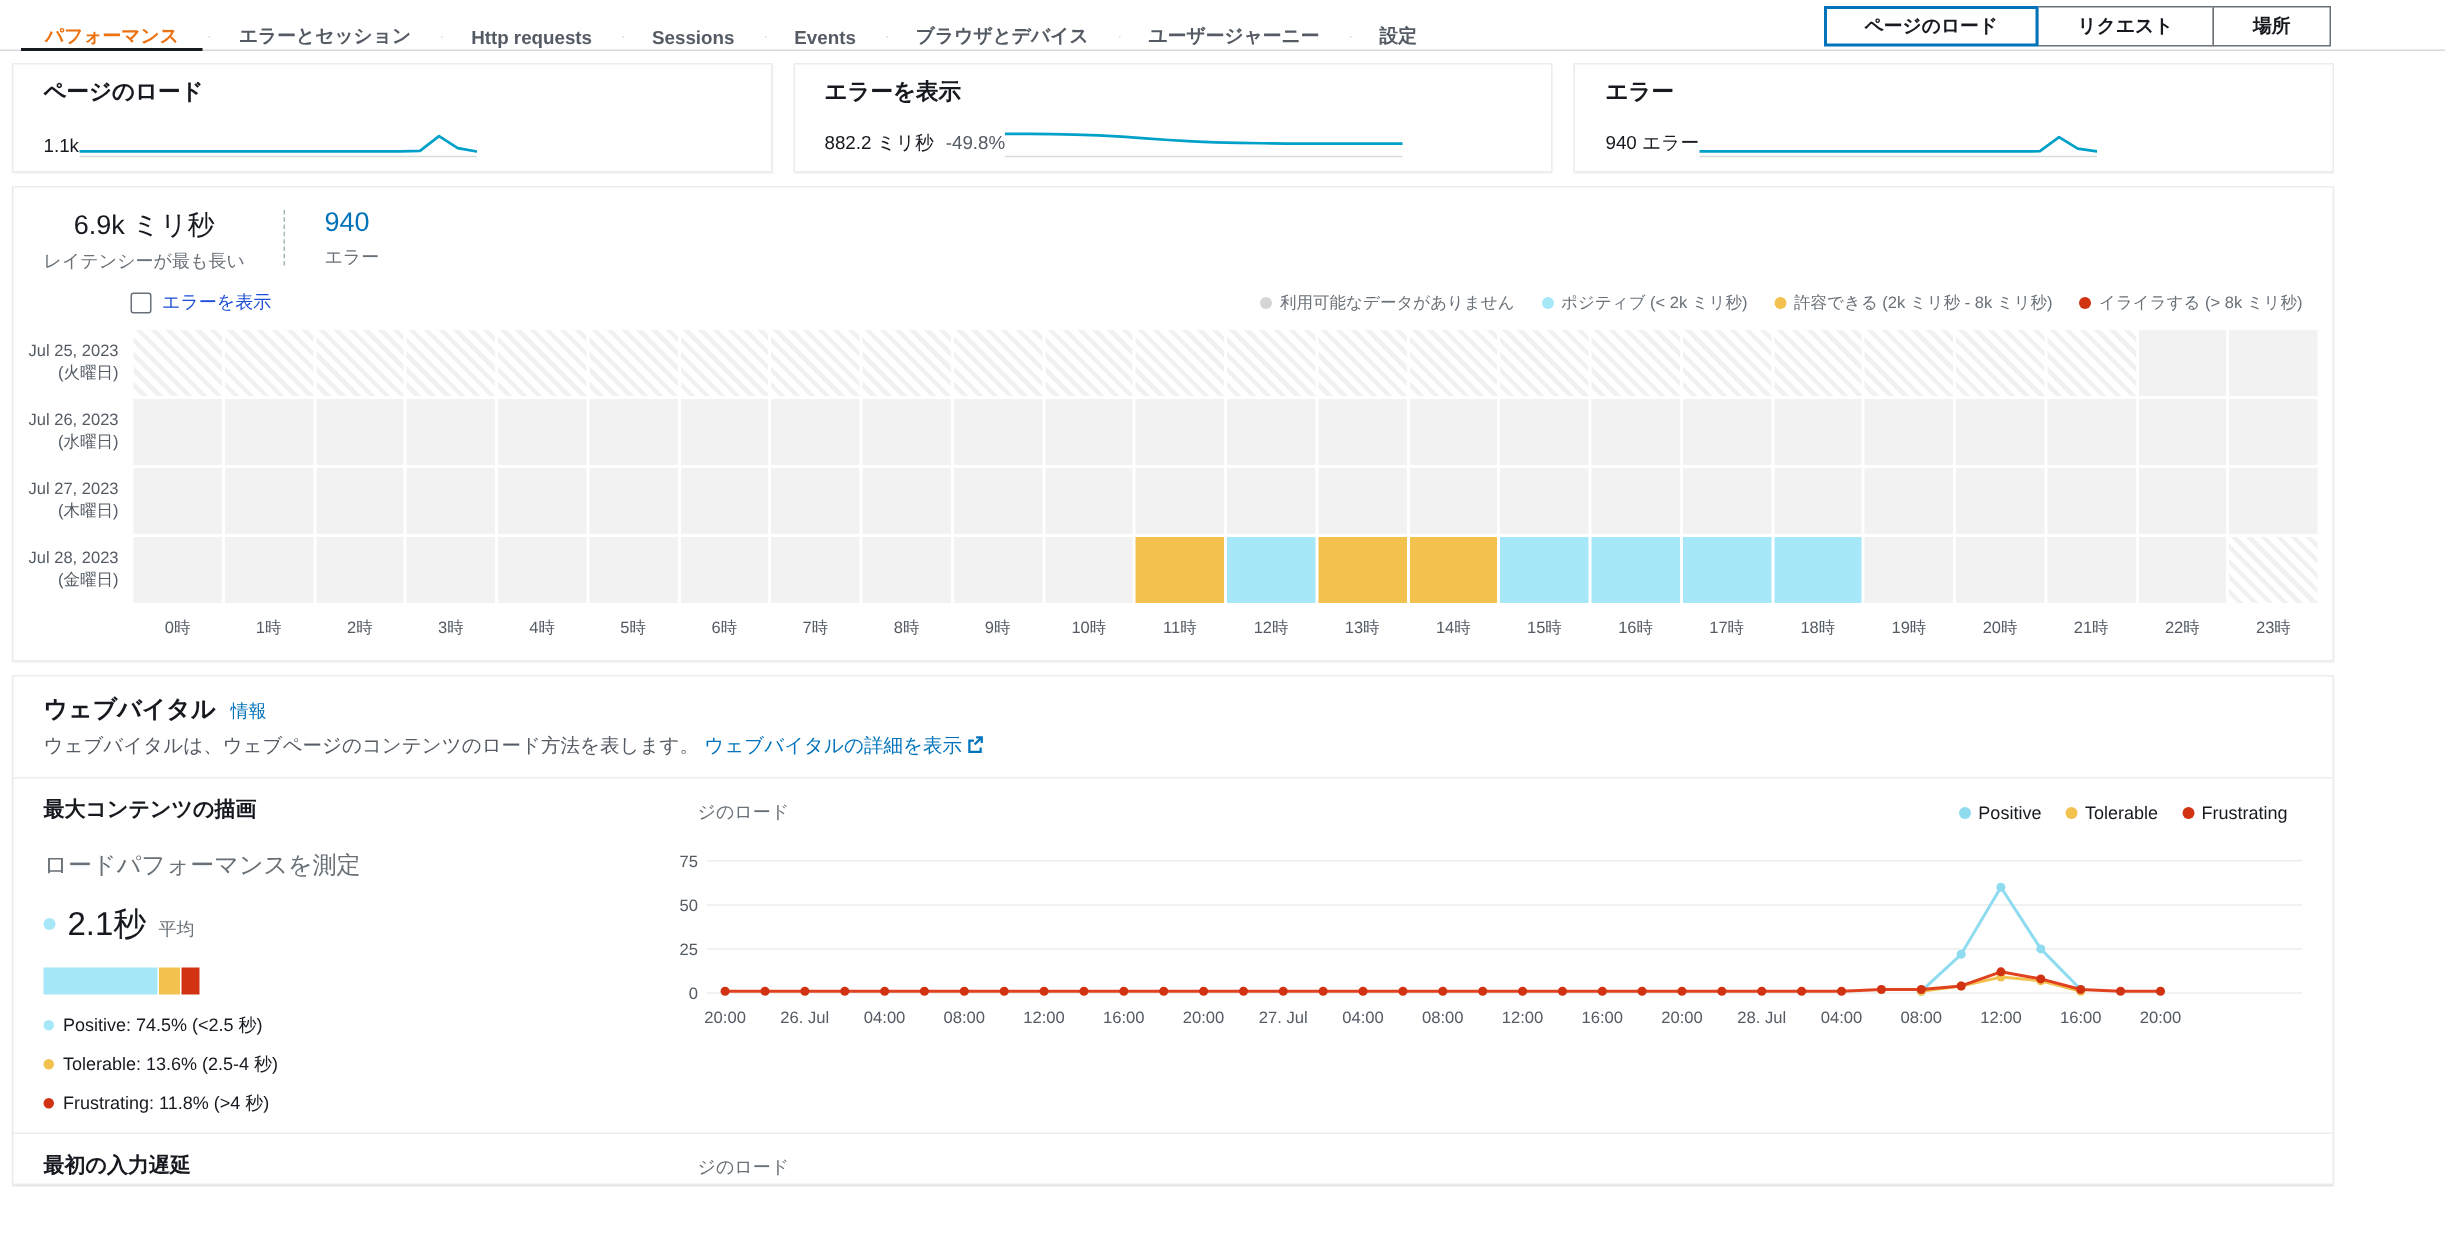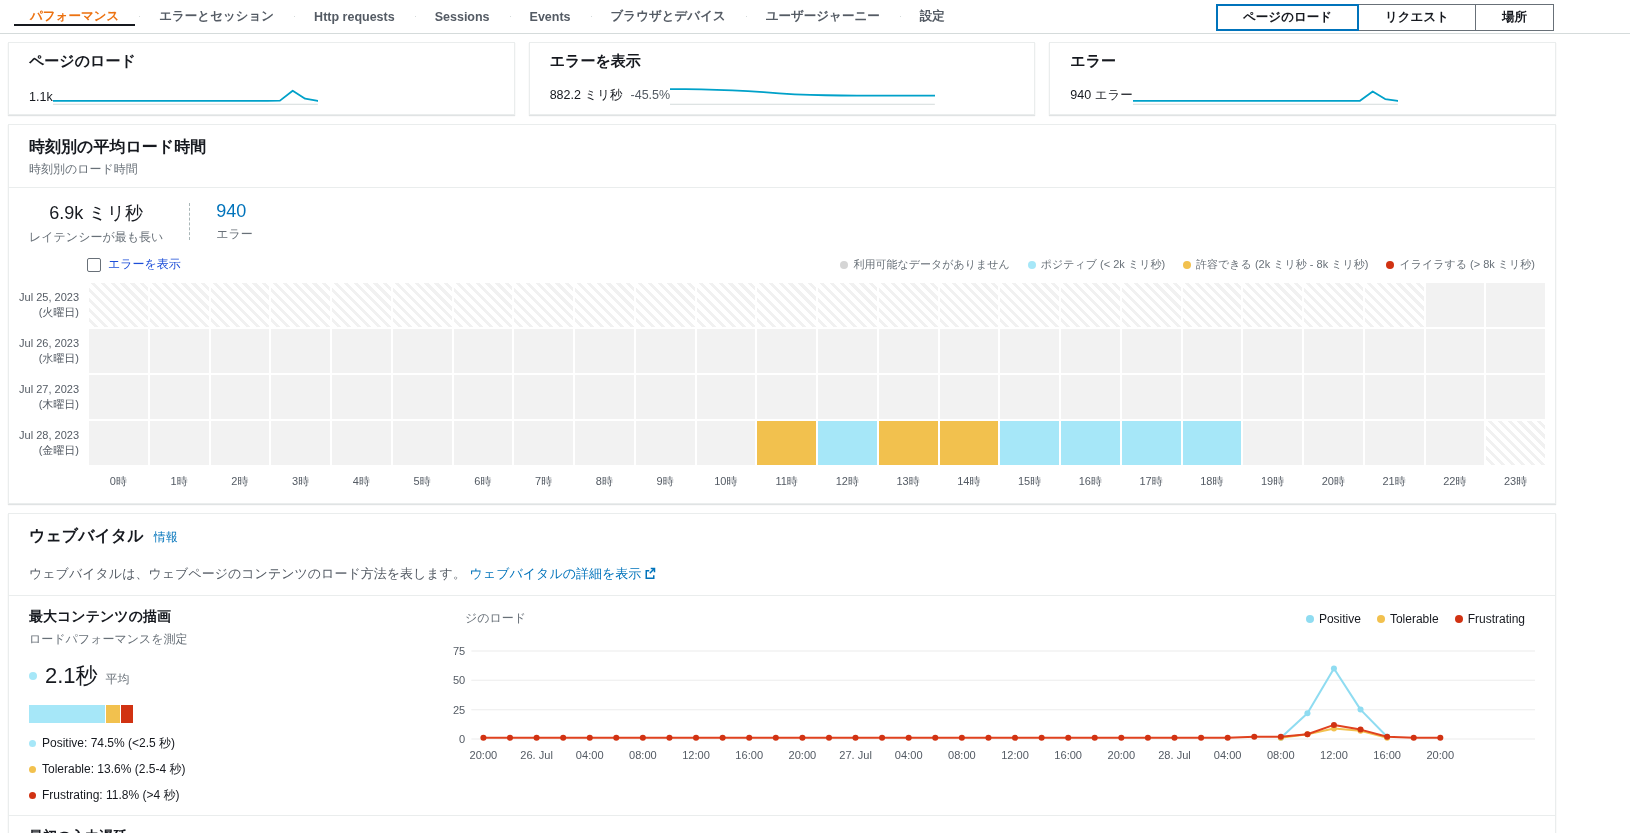--- a/index.html
+++ b/index.html
@@ -3,21 +3,21 @@
 <meta charset="utf-8">
 <style>
   * { margin:0; padding:0; box-sizing:border-box; }
   html,body { width:1630px; height:833px; overflow:hidden; background:#fff;
     font-family:"Liberation Sans","DejaVu Sans",sans-serif; color:#16191f; }
   :root{
     --accent:#ec7211; --link:#0073bb; --positive:#a6e7f8; --tolerable:#f2c14e;
     --frustrating:#d13212; --spark:#00a1c9; --cellgray:#f2f2f2; --border:#eaeded;
   }
   
-  .tabbar{ height:34px; display:flex; align-items:center; border-bottom:1px solid #d5dbdb; position:relative; padding-left:10px; background:#fff;}
+  .tabbar{ height:34px; display:flex; align-items:flex-end; border-bottom:1px solid #d5dbdb; position:relative; padding-left:10px; background:#fff;}
   .tab{ display:flex; align-items:center; padding:0 20px; font-size:12.5px; font-weight:bold; color:#545b64; cursor:pointer; position:relative;}
   .tab + .tab::before{ content:""; position:absolute; left:0; top:8px; bottom:8px; width:1px; background:#d5dbdb;}
   .tab.active{ color:var(--accent);}
   .tab.active::after{ content:""; position:absolute; left:4px; right:4px; bottom:-1px; height:2.5px; background:#16191f;}
   .toggle{ position:absolute; right:76px; top:4px; display:flex;}
   .tbtn{ background:#fff; border:1px solid #687078; padding:4px 26px; font-size:12.5px; font-weight:bold; color:#16191f; margin-left:-1px; cursor:pointer; white-space:nowrap;}
   .tbtn.sel{ border:2px solid var(--link); padding:3px 25px; position:relative; z-index:2;}
   
   .content{ padding:8px 74px 0 8px; display:flex; flex-direction:column; gap:9px;}
   .card{ background:#fff; border:1px solid var(--border); box-shadow:0 1px 1px rgba(0,28,36,.12); }
@@ -52,28 +52,28 @@
   .cell.nodata{ background:repeating-linear-gradient(45deg,#ffffff 0 4px,#f1f1f1 4px 7px);}
   .cell.positive{ background:var(--positive);}
   .cell.tolerable{ background:var(--tolerable);}
   .hm-x{ display:grid; grid-template-columns:70px repeat(24,1fr); gap:2px; padding:7px 10px 14px 8px;}
   .hm-x span{ text-align:center; font-size:11px; color:#545b64;}
   
   .wv-head{ padding:12px 20px 12px; border-bottom:1px solid var(--border);}
   .wv-title-row{ display:flex; align-items:baseline; gap:10px;}
   .wv-title-row .t{ font-size:16px; font-weight:bold;}
   .infolink{ font-size:12px; color:var(--link); cursor:pointer;}
-  .wv-desc{ font-size:13px; color:#545b64; margin-top:18px;}
+  .wv-desc{ font-size:13px; color:#545b64; margin-top:4px;}
   .wv-desc a{ color:var(--link); text-decoration:none; cursor:pointer;}
   .extlink{ display:inline-block; vertical-align:-1px; margin-left:3px;}
   .vital{ display:flex; padding:10px 20px 0; }
   .vital.b{ border-bottom:1px solid var(--border); padding-bottom:2px;}
   .v-left{ width:398px; flex:none; padding-top:2px;}
   .v-left .t{ font-size:14px; font-weight:bold;}
-  .v-left .s{ font-size:12px; color:#687078; margin:5px 0 13px;}
+  .v-left .s{ font-size:16px; color:#687078; margin:18px 0 13px;}
   .bigval{ display:flex; align-items:baseline; gap:8px; margin-bottom:14px;}
   .bigval .dot{ align-self:center;}
   .bigval .n{ font-size:22px; color:#16191f;}
   .bigval .u{ font-size:12px; color:#687078;}
   .distbar{ display:flex; height:18px; width:104px; gap:1px; margin-bottom:12px;}
   .distbar div{ height:100%;}
   .dlg{ font-size:12px; color:#16191f; display:flex; align-items:center; gap:6px; margin:9px 0;}
   .dlg .dot{ width:7px; height:7px;}
   .v-right{ flex:1; min-width:0;}
   .chart-top{ display:flex; justify-content:space-between; align-items:center; padding:4px 10px 2px 4px;}
@@ -112,44 +112,40 @@
           <div class="v">1.1k</div>
           <div class="sparkbox"><svg viewBox="0 0 100 30" width="100%" height="100%" preserveAspectRatio="none">
               <line x1="0" y1="28" x2="100" y2="28" stroke="#d5dbdb" vector-effect="non-scaling-stroke"></line>
               <polyline points="0.0,24.2 4.8,24.2 9.5,24.2 14.3,24.2 19.0,24.2 23.8,24.2 28.6,24.2 33.3,24.2 38.1,24.2 42.9,24.2 47.6,24.2 52.4,24.2 57.1,24.2 61.9,24.2 66.7,24.2 71.4,24.2 76.2,24.2 81.0,24.2 85.7,23.8 90.5,12.4 95.2,21.6 100.0,24.2" fill="none" stroke="#00a1c9" stroke-width="1.8" vector-effect="non-scaling-stroke" stroke-linejoin="round" stroke-linecap="round"></polyline>
             </svg></div>
         </div>
       </div>
       <div class="card scard">
         <div class="t">エラーを表示</div>
         <div class="row">
-          <div class="v">882.2 ミリ秒<span class="delta">-45.5%</span></div>
+          <div class="v">882.2 ミリ秒<span class="delta">-49.8%</span></div>
           <div class="sparkbox"><svg viewBox="0 0 100 30" width="100%" height="100%" preserveAspectRatio="none">
               <line x1="0" y1="28" x2="100" y2="28" stroke="#d5dbdb" vector-effect="non-scaling-stroke"></line>
               <polyline points="0.0,10.6 5.9,10.6 11.8,10.8 17.6,11.3 23.5,11.9 29.4,12.8 35.3,14.1 41.2,15.4 47.1,16.5 52.9,17.2 58.8,17.6 64.7,17.9 70.6,18.1 76.5,18.1 82.4,18.1 88.2,18.1 94.1,18.1 100.0,18.1" fill="none" stroke="#00a1c9" stroke-width="1.8" vector-effect="non-scaling-stroke" stroke-linejoin="round" stroke-linecap="round"></polyline>
             </svg></div>
         </div>
       </div>
       <div class="card scard">
         <div class="t">エラー</div>
         <div class="row">
           <div class="v">940 エラー</div>
           <div class="sparkbox"><svg viewBox="0 0 100 30" width="100%" height="100%" preserveAspectRatio="none">
               <line x1="0" y1="28" x2="100" y2="28" stroke="#d5dbdb" vector-effect="non-scaling-stroke"></line>
               <polyline points="0.0,24.2 4.8,24.2 9.5,24.2 14.3,24.2 19.0,24.2 23.8,24.2 28.6,24.2 33.3,24.2 38.1,24.2 42.9,24.2 47.6,24.2 52.4,24.2 57.1,24.2 61.9,24.2 66.7,24.2 71.4,24.2 76.2,24.2 81.0,24.2 85.7,24.0 90.5,13.2 95.2,22.0 100.0,24.2" fill="none" stroke="#00a1c9" stroke-width="1.8" vector-effect="non-scaling-stroke" stroke-linejoin="round" stroke-linecap="round"></polyline>
             </svg></div>
         </div>
       </div>
     </div>
 
   <div class="card">
-    <div class="hm-head">
-      <div class="t">時刻別の平均ロード時間</div>
-      <div class="s">時刻別のロード時間</div>
-    </div>
     <div class="hm-stats">
       <div class="stat center">
         <div class="v">6.9k ミリ秒</div>
         <div class="l">レイテンシーが最も長い</div>
       </div>
       <div class="vdash"></div>
       <div class="stat">
         <div class="v link">940</div>
         <div class="l">エラー</div>
       </div>

